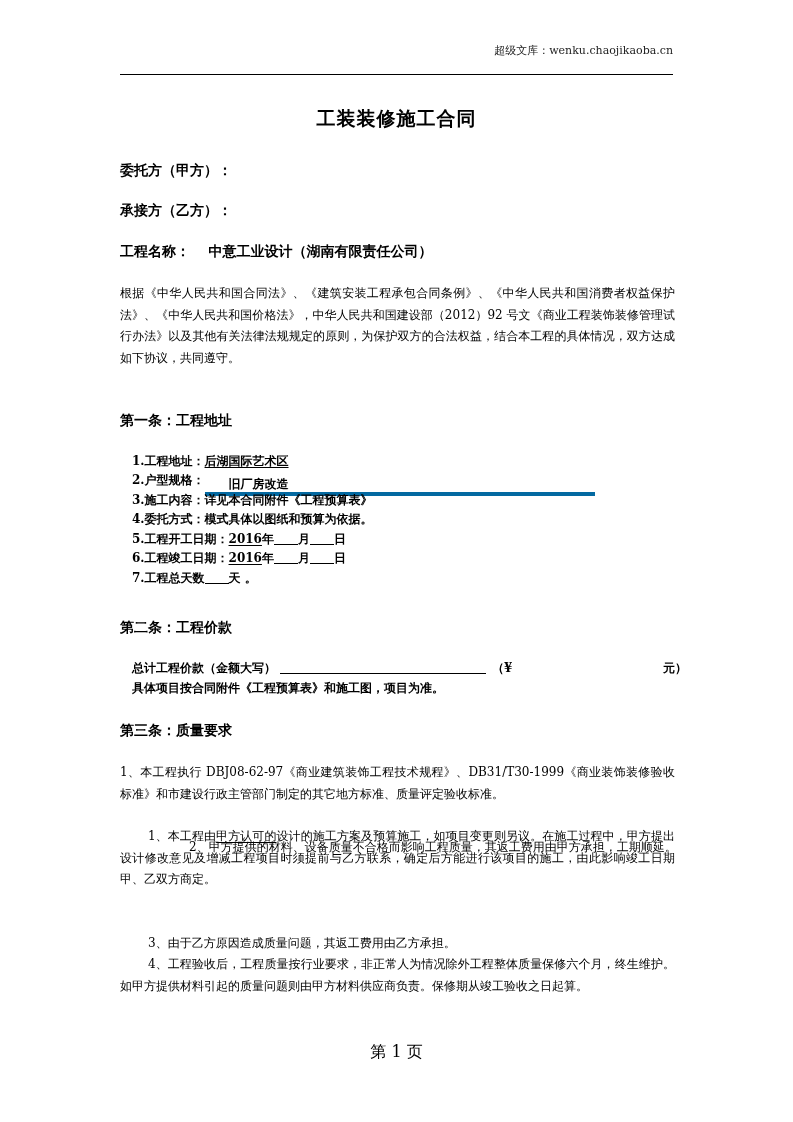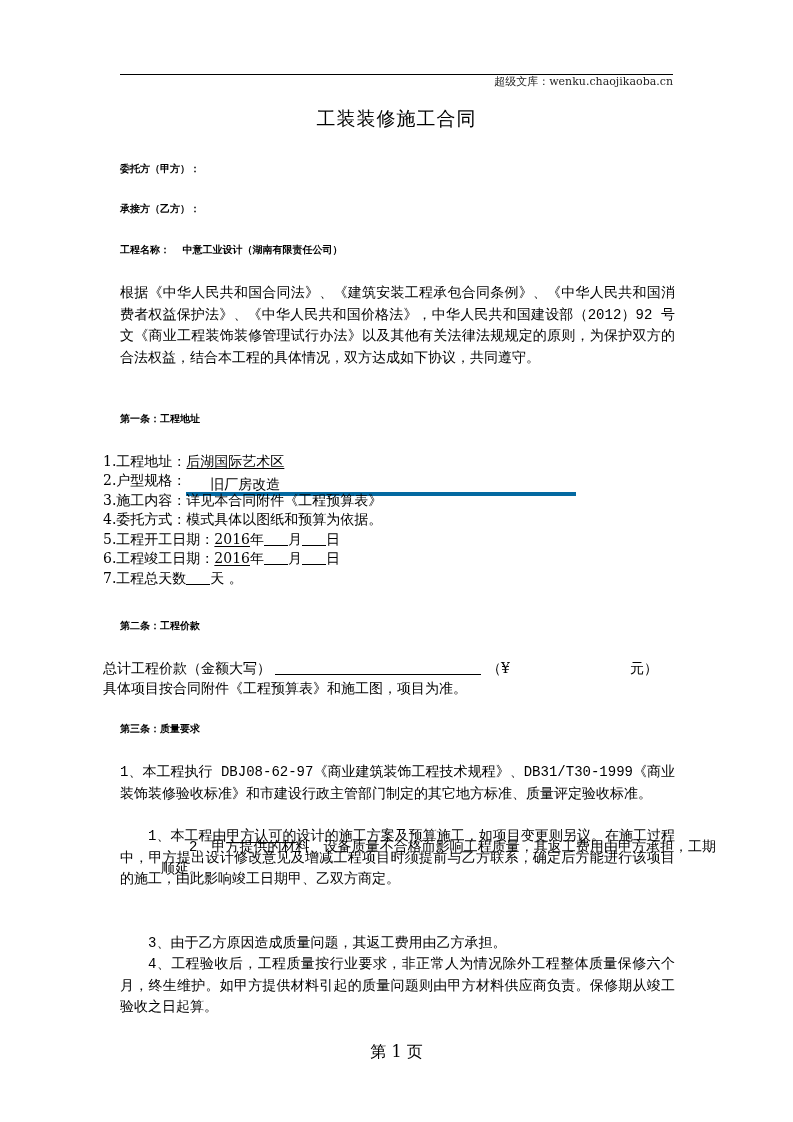--- a/index.html
+++ b/index.html
@@ -1,25 +1,25 @@
 <!DOCTYPE html>
 <html><head>
 <meta charset="utf-8">
 <style>
   html, body { margin:0; padding:0; background:#ffffff; }
   body { width:793px; height:1122px; position:relative; overflow:hidden;
          font-family:"DejaVu Serif","Liberation Serif",serif; color:#000; }
   .abs { position:absolute; }
-  .header-text { right:120px; top:74px; font-size:11px; color:#222; white-space:nowrap; }
+  .header-text { right:120px; top:43px; font-size:11px; color:#222; white-space:nowrap; }
   .header-rule { left:120px; top:74px; width:553px; height:0; border-top:1px solid #000; }
   .title { left:0; width:793px; top:106px; text-align:center; font-family:"DejaVu Sans","Liberation Sans",sans-serif;
-           font-weight:normal; font-size:19px; letter-spacing:1px; }
-  .bold-line { left:120px; font-family:Liberation Serif, serif; font-weight:bold; font-size:10px; white-space:nowrap; }
-  .para { left:120px; width:555px; font-size:14px; line-height:21.5px; text-align:justify;font-family:Liberation Mono, monospace; }
-  .line { left:103px; font-size:14px; line-height:19.5px; white-space:nowrap; }
+           font-weight:bold; font-size:19px; letter-spacing:1px; }
+  .bold-line { left:120px; font-family:Liberation Mono, monospace; font-weight:bold; font-size:14px; white-space:nowrap; }
+  .para { left:120px; width:555px; font-size:12px; line-height:21.5px; text-align:justify; }
+  .line { left:132px; font-size:12px; line-height:19.5px; white-space:nowrap;font-weight:bold; }
   .u { text-decoration:underline; text-underline-offset:2px; }
   .blank { display:inline-block; border-bottom:1px solid #000; height:14px; vertical-align:-2px; }
   .indent { text-indent:28px; }
   .footer { left:0; width:793px; top:1042px; text-align:center; font-size:16px; }
 </style>
 </head>
 <body>
 
 <div class="abs header-text">超级文库：wenku.chaojikaoba.cn</div>
 <div class="abs header-rule"></div>

